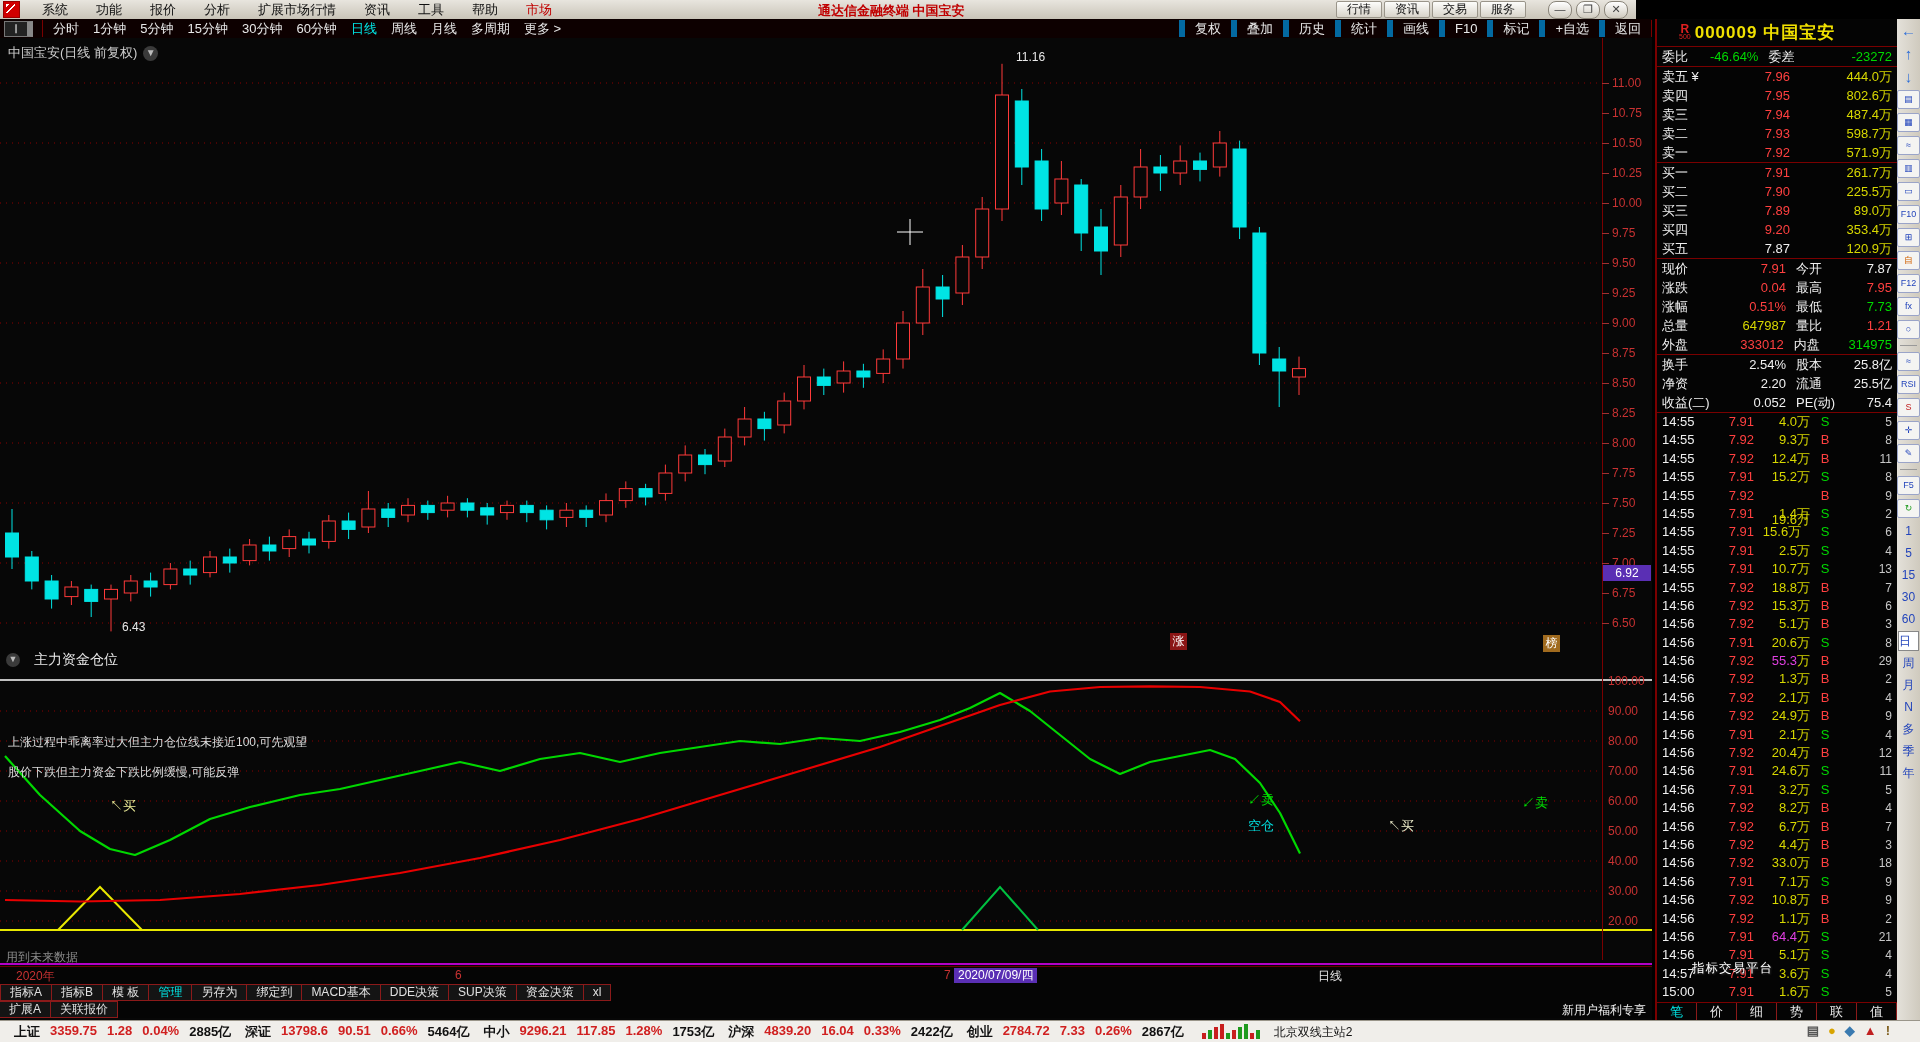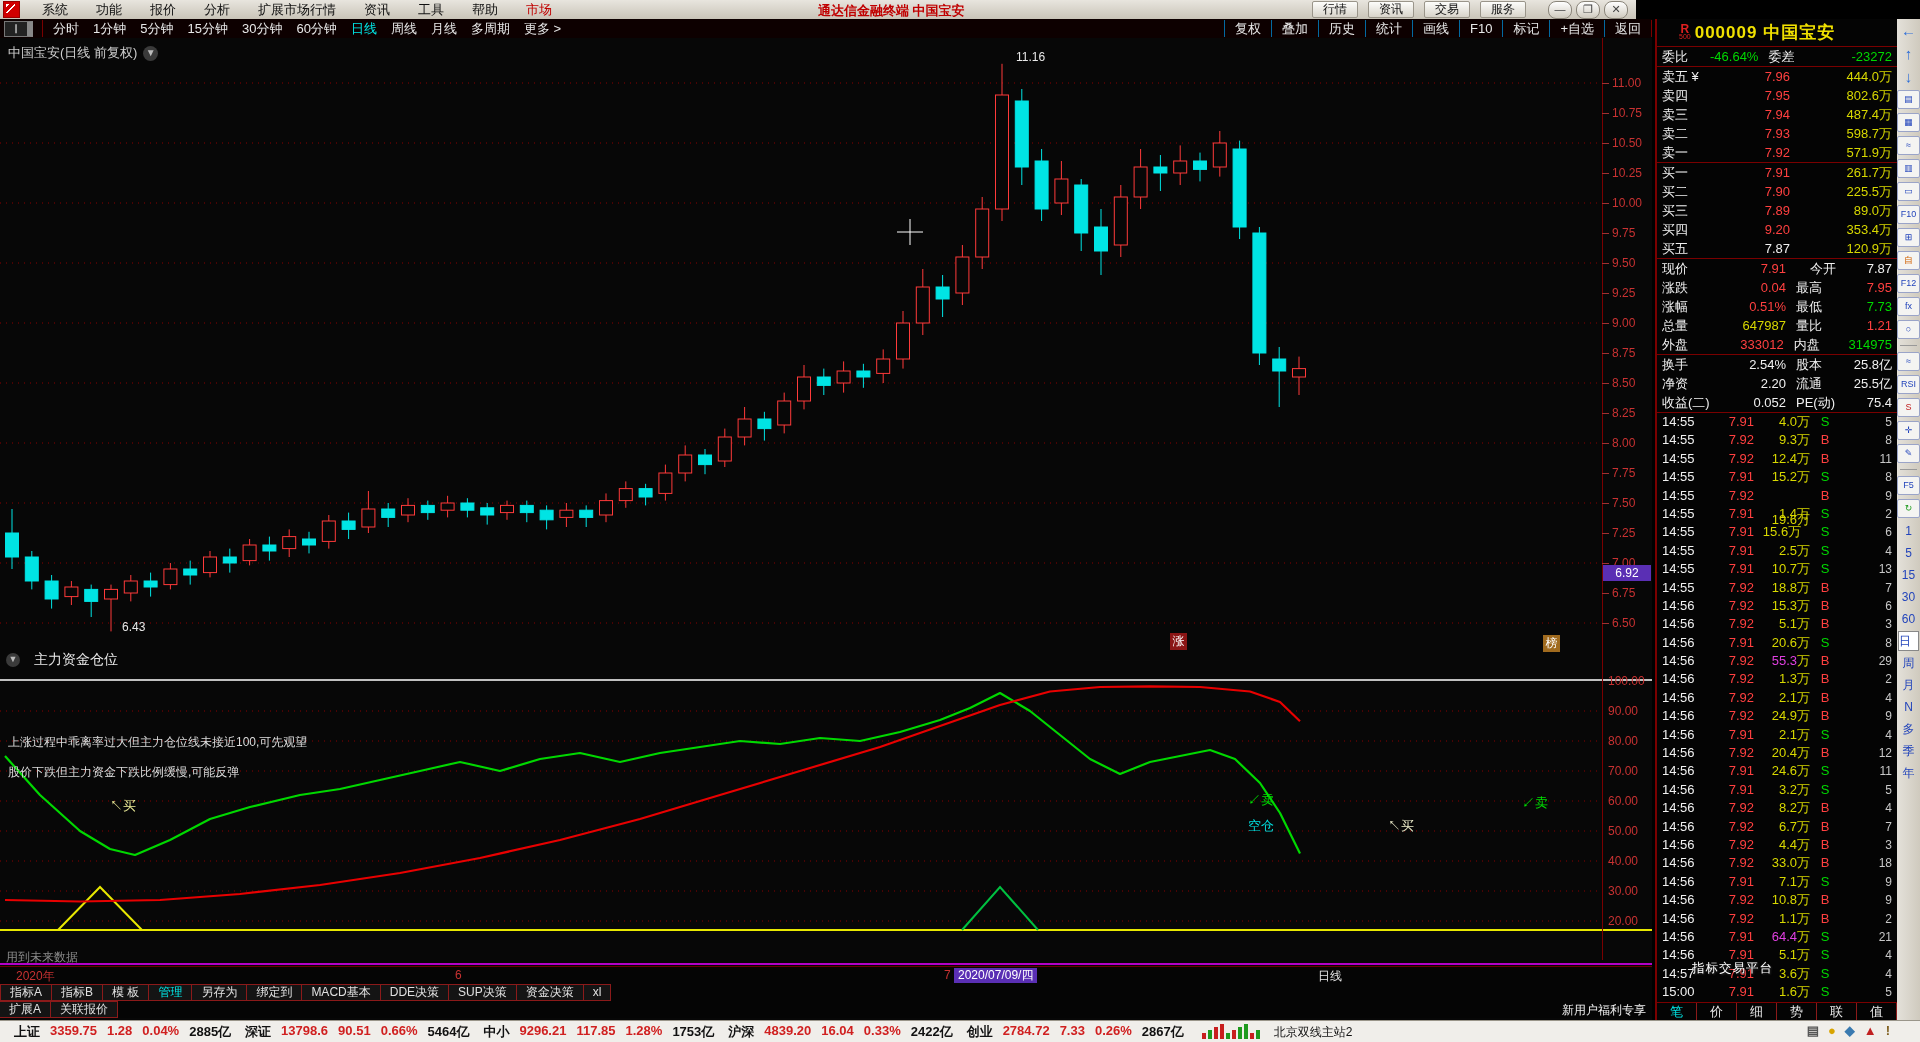--- a/index.html
+++ b/index.html
@@ -5,32 +5,32 @@
   html,body{margin:0;padding:0;background:#000;}
   body{width:1920px;height:1042px;overflow:hidden;font-family:"Liberation Sans",sans-serif;position:relative;}
   .abs{position:absolute;}
   
   #titlebar{left:0;top:0;width:1636px;height:19px;background:linear-gradient(#e8e5de,#c9c4b8);display:flex;align-items:center;font-size:13px;color:#111;}
   #app-logo{width:15px;height:15px;background:#d00000;margin:0 8px 0 3px;position:relative;border:1px solid #900;}
   #app-logo:before{content:"";position:absolute;left:2px;top:2px;width:9px;height:9px;background:linear-gradient(135deg,#fff 20%,#d00000 20%,#d00000 45%,#fff 45%,#fff 60%,#d00000 60%);}
   .menu-item{padding:0 14px;cursor:default;}
   .menu-item.menu-active{color:#c00000;}
   #app-title{position:absolute;left:818px;top:2px;color:#c00000;font-size:13px;font-weight:bold;}
-  #tb-right{position:absolute;right:110px;top:1px;display:flex;gap:10px;}
+  #tb-right{position:absolute;right:110px;top:1px;display:flex;gap:2px;}
   .tb-btn{border:1px solid #9a958a;border-radius:2px;background:linear-gradient(#fdfdfb,#d8d4ca);padding:0 10px;height:15px;line-height:15px;font-size:12px;}
   #win-btns{position:absolute;right:8px;top:1px;display:flex;gap:4px;}
   .win-btn{width:22px;height:16px;border:1px solid #8a857a;border-radius:8px;background:linear-gradient(#fff,#cfcabe);font-size:11px;line-height:14px;text-align:center;color:#444;}
   
   #toolbar{left:0;top:19px;width:1652px;height:19px;background:#0d0000;border-bottom:1px solid #5a0000;display:flex;align-items:center;color:#e8e8e8;font-size:13px;}
   #split-icon{width:22px;height:14px;border:1px solid #777;margin:0 6px 0 4px;background:#222;color:#bbb;font-size:9px;line-height:13px;text-align:center;border-right:6px solid #888;}
   #toolbar .sep{width:1px;height:17px;background:#7a0000;margin:0 3px;}
   .period{padding:0 7px;}
   .period.sel{color:#00e8e8;}
   #tool-right{margin-left:auto;display:flex;height:19px;align-items:center;}
-  .tool-btn{padding:0 10px;border-left:1px solid #0369a1;height:17px;line-height:17px;}
+  .tool-btn{padding:0 10px;border-left:6px solid #0369a1;height:17px;line-height:17px;}
   .tool-btn:last-child{border-right:1px solid #7a0000;}
   
   #chart-col{left:0;top:38px;width:1652px;height:982px;background:#070707;}
   #chart-title{left:8px;top:44px;color:#cfcfcf;font-size:13px;display:flex;align-items:center;gap:6px;}
   #chart-title .chev{width:15px;height:15px;border-radius:50%;background:#3a3a3a;color:#bbb;font-size:10px;line-height:14px;text-align:center;}
   .price-label{position:absolute;color:#c83232;font-size:12px;}
   .marker-label{position:absolute;color:#e8e8e8;font-size:12px;}
   .flag-badge{position:absolute;width:17px;height:17px;color:#fff;font-size:12px;text-align:center;line-height:17px;}
   #price-badge{position:absolute;left:1603px;width:48px;height:16px;background:#5a2fb4;color:#fff;font-size:12px;text-align:center;line-height:16px;}
   #axis-line{left:1602px;top:38px;width:1px;height:922px;background:#7a0000;}
@@ -539,21 +539,21 @@
       <div class="qrow">
         <span class="c-wht" style="width:58px;">买五</span>
         <span style="width:70px;text-align:right;color:#f0f0f0;">7.87</span>
         <span class="c-yel" style="margin-left:auto;">120.9万</span>
       </div>
     </div>
   <div id="info-grid" class="hdiv">
       <div class="qrow">
         <span class="c-wht" style="width:62px;">现价</span>
         <span style="width:62px;text-align:right;color:#ff4040;">7.91</span>
-        <span class="c-wht" style="width:56px;margin-left:24px;">今开</span>
+        <span class="c-wht" style="width:56px;margin-left:10px;">今开</span>
         <span style="flex:1;text-align:right;color:#f0f0f0;">7.87</span>
       </div>
       <div class="qrow">
         <span class="c-wht" style="width:62px;">涨跌</span>
         <span style="width:62px;text-align:right;color:#ff4040;">0.04</span>
         <span class="c-wht" style="width:56px;margin-left:10px;">最高</span>
         <span style="flex:1;text-align:right;color:#ff4040;">7.95</span>
       </div>
       <div class="qrow">
         <span class="c-wht" style="width:62px;">涨幅</span>

